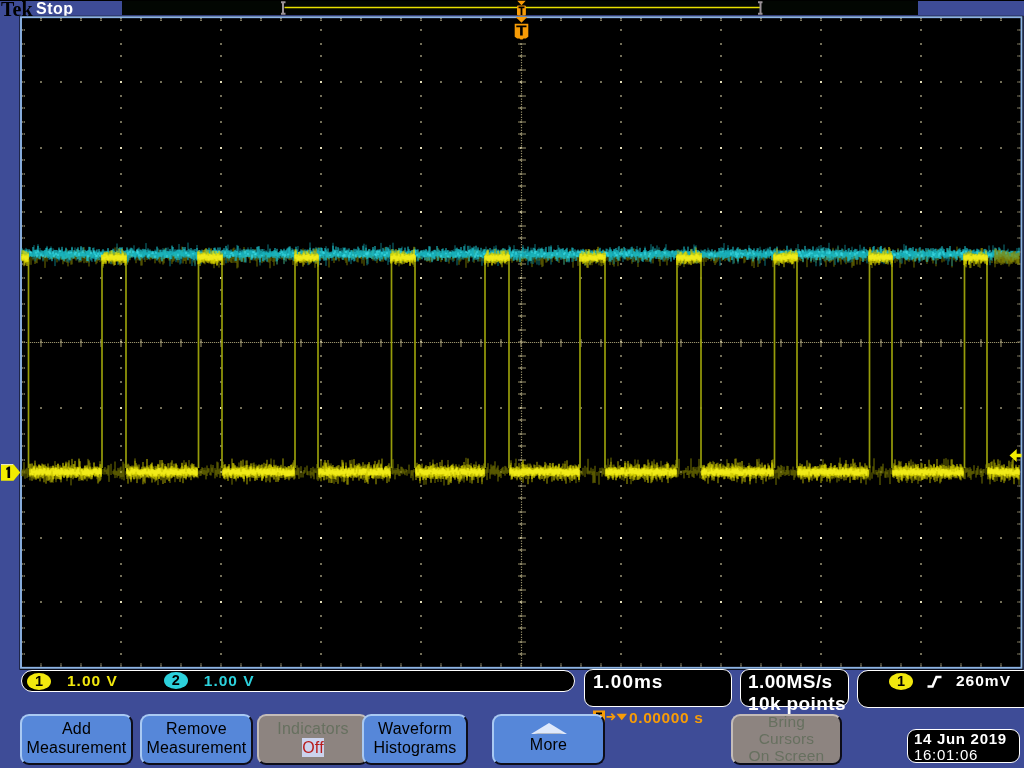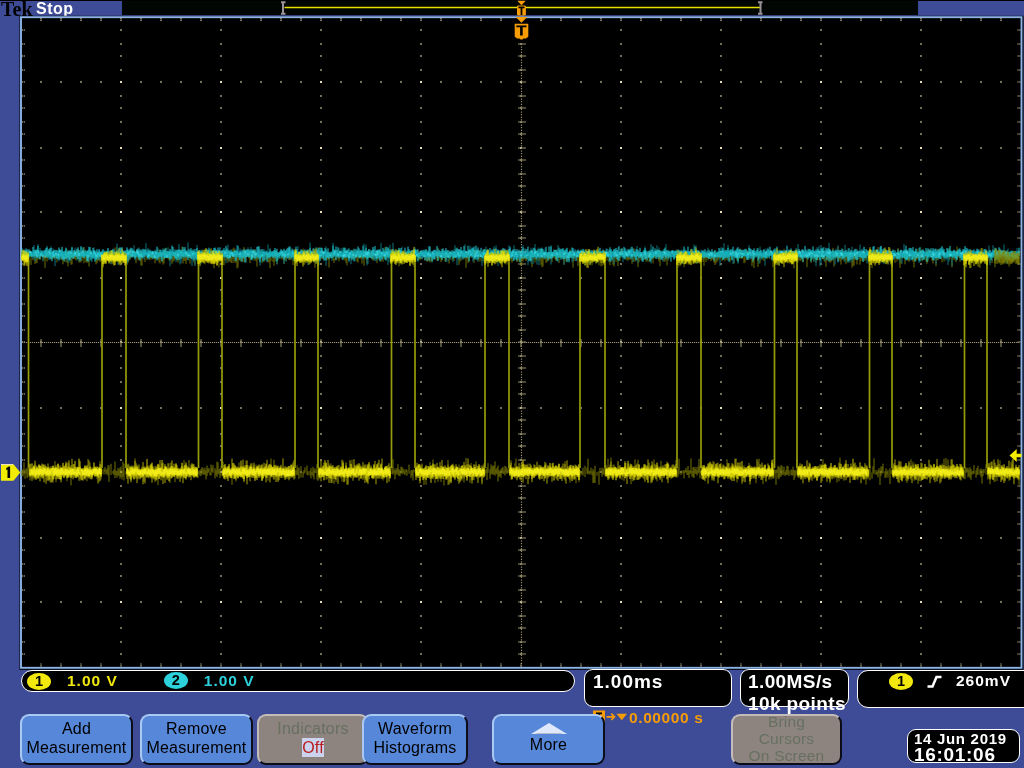--- a/index.html
+++ b/index.html
@@ -101,13 +101,13 @@
     </svg>
     <span>More</span>
   </div>
 <div class="btn gray" style="left:731px;width:111px;line-height:16.8px;font-size:15.5px;padding-bottom:0">
     <span>Bring</span>
     <span>Cursors</span>
     <span>On Screen</span>
   </div>
 <div class="bb" style="left:907px;top:729px;width:113px;height:34px;border-radius:9px;padding:0 0 0 6px">
     <div style="color:#fff;font-weight:bold;font-size:15px;letter-spacing:0.7px;line-height:16px;margin-top:1px">14 Jun 2019</div>
-    <div style="color:#fff;font-weight:bold;font-size:19px;letter-spacing:0.7px;line-height:15px">16:01:06</div>
+    <div style="color:#fff;font-weight:normal;font-size:15px;letter-spacing:0.7px;line-height:15px">16:01:06</div>
   </div>
 </body></html>

